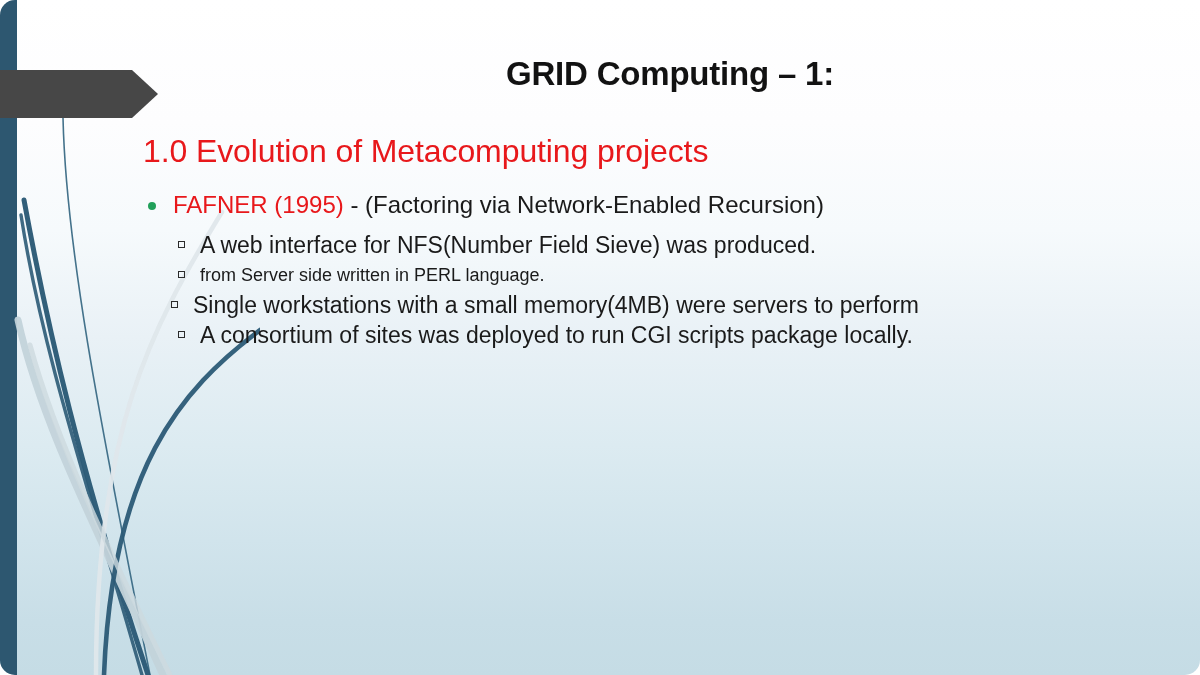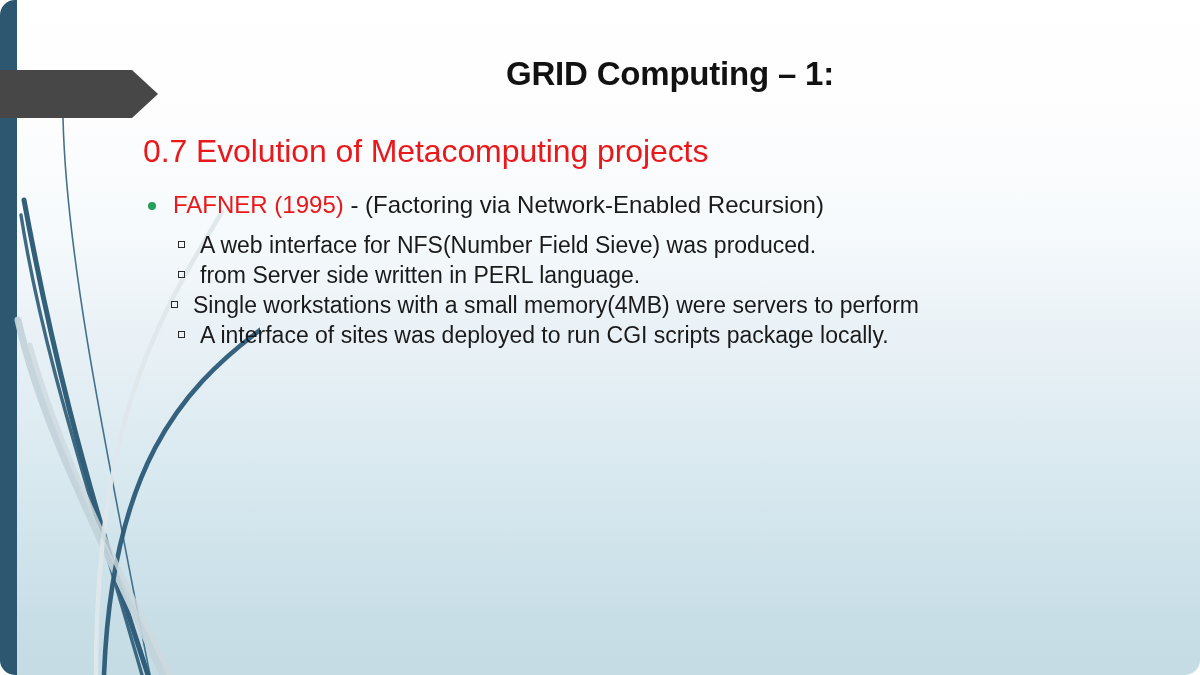--- a/index.html
+++ b/index.html
@@ -113,21 +113,21 @@
     width: 7px;
     height: 7px;
     border: 1.4px solid #2b2b2b;
     background: transparent;
     box-sizing: border-box;
   }
   .lvl2.shift-left { padding-left: 50px; }
   .lvl2.shift-left .sq { left: 28px; }
 
   .cont {
-    font-size: 23px;
+    font-size: 18px;
     line-height: 30px;
     white-space: nowrap;
   }
   .cont.indent-a { padding-left: 57px; }
   .cont.indent-b { padding-left: 32px; }
 </style>
 </head>
 <body>
 
 <div id="slide">
@@ -145,21 +145,21 @@
       <path d="M30 345 C 56 440, 104 540, 170 675" stroke="#cdd9de" stroke-width="5" opacity="0.8"></path>
     </g>
   </svg>
 
   <svg id="arrow-banner" viewBox="0 0 160 48" preserveAspectRatio="none">
     <polygon points="0,0 132,0 158,24 132,48 0,48" fill="#474747"></polygon>
   </svg>
 
   <div id="slide-title">GRID Computing – 1:</div>
 
-  <div id="section-heading">0.7 Evolution of Metacomputing projects</div>
+  <div id="section-heading">1.0 Evolution of Metacomputing projects</div>
 
   <div id="body-area">
 
     <div class="lvl1">
       <span class="dot"></span><span class="hl">FAFNER (1995)</span><span> - (Factoring via Network-Enabled Recursion)</span>
     </div>
 
     <div class="lvl2">
       <span class="sq"></span><span>A web interface for NFS(Number Field Sieve) was produced.</span>
     </div>
@@ -167,18 +167,18 @@
     <div class="lvl2">
       <span class="sq"></span>
     </div>
     <div class="cont indent-a">from Server  side written in PERL language.</div>
 
     <div class="lvl2 shift-left">
       <span class="sq"></span><span>Single workstations with a small memory(4MB) were servers to perform</span>
     </div>
 
     <div class="lvl2">
-      <span class="sq"></span><span>A interface of sites was deployed to run CGI scripts package locally.</span>
+      <span class="sq"></span><span>A consortium of sites was deployed to run CGI scripts package locally.</span>
     </div>
 
 
   </div>
 </div>
 
 </body></html>

